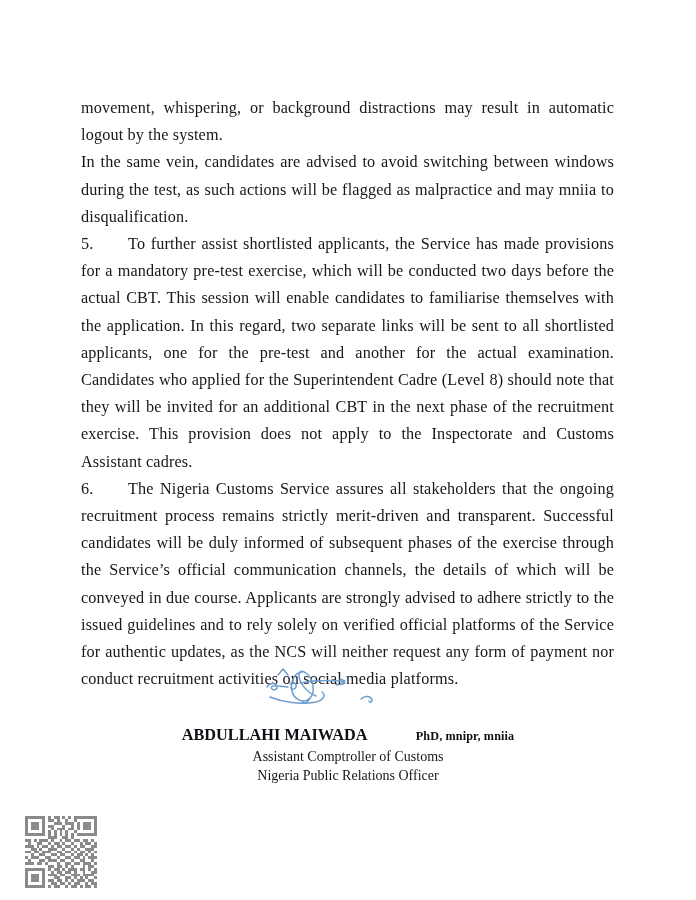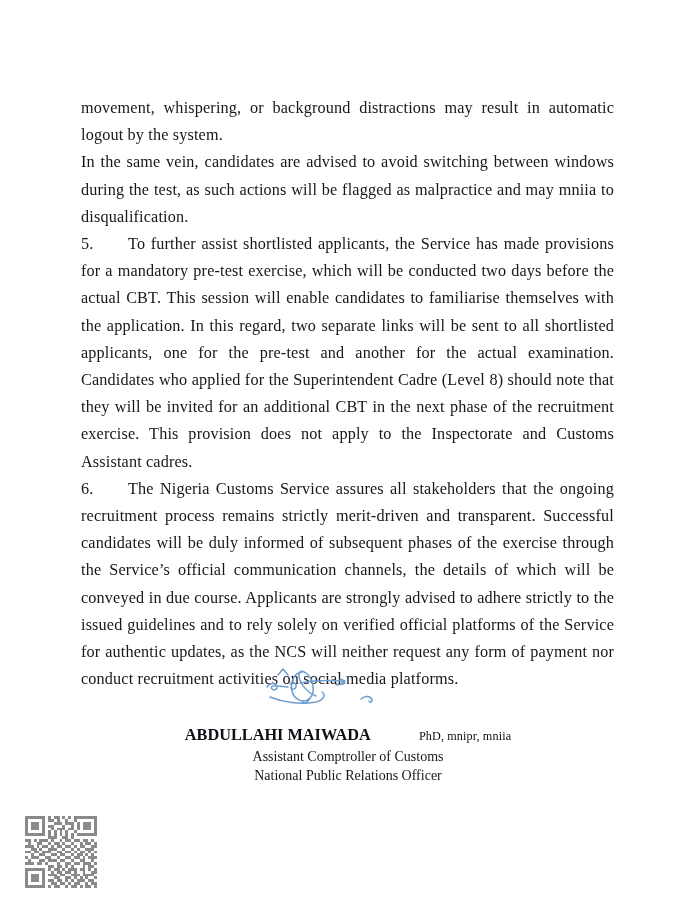--- a/index.html
+++ b/index.html
@@ -69,21 +69,21 @@
   .sig-name {
     font-size: 16.3px;
     font-weight: bold;
     line-height: 21px;
     white-space: nowrap;
     color: #0c0f14;
     margin-top: 4px;
   }
   .sig-name .creds {
     font-size: 12.2px;
-    font-weight: normal;
+    font-weight: bold;
     letter-spacing: 0.01em;
     margin-left: 45px;
   }
 
   .sig-line {
     font-size: 14px;
     line-height: 19.4px;
     color: #14171c;
     white-space: nowrap;
   }
@@ -133,21 +133,21 @@
           <path d="M44 30 C42 35, 38 36, 36 33"></path>
           <path d="M95 31 C99 27, 105 28, 106 32 C106.5 34, 104 35, 103 33"></path>
         </g>
       </svg>
     </div>
 
     <div class="sig-name"><span>ABDULLAHI MAIWADA</span> <span class="creds">PhD, mnipr, mniia</span></div>
 
     <div class="sig-line">Assistant Comptroller of Customs</div>
 
-    <div class="sig-line">National Public Relations Officer</div>
+    <div class="sig-line">Nigeria Public Relations Officer</div>
 
 
   </div>
 
   <div class="qr">
     <svg id="qr-svg" width="72" height="72" viewBox="0 0 25 25" xmlns="http://www.w3.org/2000/svg" shape-rendering="crispEdges">
         <path d="M0 0h1v1h-1zM1 0h1v1h-1zM2 0h1v1h-1zM3 0h1v1h-1zM4 0h1v1h-1zM5 0h1v1h-1zM6 0h1v1h-1zM8 0h1v1h-1zM10 0h1v1h-1zM11 0h1v1h-1zM13 0h1v1h-1zM15 0h1v1h-1zM17 0h1v1h-1zM18 0h1v1h-1zM19 0h1v1h-1zM20 0h1v1h-1zM21 0h1v1h-1zM22 0h1v1h-1zM23 0h1v1h-1zM24 0h1v1h-1zM0 1h1v1h-1zM6 1h1v1h-1zM8 1h1v1h-1zM9 1h1v1h-1zM11 1h1v1h-1zM14 1h1v1h-1zM17 1h1v1h-1zM24 1h1v1h-1zM0 2h1v1h-1zM2 2h1v1h-1zM3 2h1v1h-1zM4 2h1v1h-1zM6 2h1v1h-1zM10 2h1v1h-1zM11 2h1v1h-1zM12 2h1v1h-1zM14 2h1v1h-1zM15 2h1v1h-1zM16 2h1v1h-1zM18 2h1v1h-1zM20 2h1v1h-1zM21 2h1v1h-1zM22 2h1v1h-1zM24 2h1v1h-1zM0 3h1v1h-1zM2 3h1v1h-1zM3 3h1v1h-1zM4 3h1v1h-1zM6 3h1v1h-1zM8 3h1v1h-1zM9 3h1v1h-1zM13 3h1v1h-1zM16 3h1v1h-1zM18 3h1v1h-1zM20 3h1v1h-1zM21 3h1v1h-1zM22 3h1v1h-1zM24 3h1v1h-1zM0 4h1v1h-1zM2 4h1v1h-1zM3 4h1v1h-1zM4 4h1v1h-1zM6 4h1v1h-1zM9 4h1v1h-1zM11 4h1v1h-1zM12 4h1v1h-1zM13 4h1v1h-1zM15 4h1v1h-1zM16 4h1v1h-1zM18 4h1v1h-1zM20 4h1v1h-1zM21 4h1v1h-1zM22 4h1v1h-1zM24 4h1v1h-1zM0 5h1v1h-1zM6 5h1v1h-1zM8 5h1v1h-1zM10 5h1v1h-1zM12 5h1v1h-1zM14 5h1v1h-1zM17 5h1v1h-1zM24 5h1v1h-1zM0 6h1v1h-1zM1 6h1v1h-1zM2 6h1v1h-1zM3 6h1v1h-1zM4 6h1v1h-1zM5 6h1v1h-1zM6 6h1v1h-1zM8 6h1v1h-1zM10 6h1v1h-1zM12 6h1v1h-1zM14 6h1v1h-1zM16 6h1v1h-1zM18 6h1v1h-1zM19 6h1v1h-1zM20 6h1v1h-1zM21 6h1v1h-1zM22 6h1v1h-1zM23 6h1v1h-1zM24 6h1v1h-1zM8 7h1v1h-1zM9 7h1v1h-1zM10 7h1v1h-1zM13 7h1v1h-1zM14 7h1v1h-1zM16 7h1v1h-1zM0 8h1v1h-1zM1 8h1v1h-1zM3 8h1v1h-1zM5 8h1v1h-1zM6 8h1v1h-1zM7 8h1v1h-1zM9 8h1v1h-1zM12 8h1v1h-1zM14 8h1v1h-1zM15 8h1v1h-1zM17 8h1v1h-1zM18 8h1v1h-1zM20 8h1v1h-1zM21 8h1v1h-1zM23 8h1v1h-1zM1 9h1v1h-1zM4 9h1v1h-1zM5 9h1v1h-1zM8 9h1v1h-1zM10 9h1v1h-1zM11 9h1v1h-1zM13 9h1v1h-1zM16 9h1v1h-1zM19 9h1v1h-1zM21 9h1v1h-1zM22 9h1v1h-1zM24 9h1v1h-1zM0 10h1v1h-1zM1 10h1v1h-1zM2 10h1v1h-1zM4 10h1v1h-1zM6 10h1v1h-1zM7 10h1v1h-1zM9 10h1v1h-1zM11 10h1v1h-1zM12 10h1v1h-1zM14 10h1v1h-1zM15 10h1v1h-1zM17 10h1v1h-1zM19 10h1v1h-1zM20 10h1v1h-1zM23 10h1v1h-1zM24 10h1v1h-1zM2 11h1v1h-1zM3 11h1v1h-1zM5 11h1v1h-1zM8 11h1v1h-1zM9 11h1v1h-1zM10 11h1v1h-1zM13 11h1v1h-1zM16 11h1v1h-1zM18 11h1v1h-1zM21 11h1v1h-1zM22 11h1v1h-1zM23 11h1v1h-1zM0 12h1v1h-1zM1 12h1v1h-1zM3 12h1v1h-1zM4 12h1v1h-1zM6 12h1v1h-1zM7 12h1v1h-1zM8 12h1v1h-1zM11 12h1v1h-1zM12 12h1v1h-1zM14 12h1v1h-1zM15 12h1v1h-1zM17 12h1v1h-1zM19 12h1v1h-1zM20 12h1v1h-1zM22 12h1v1h-1zM24 12h1v1h-1zM2 13h1v1h-1zM5 13h1v1h-1zM6 13h1v1h-1zM9 13h1v1h-1zM10 13h1v1h-1zM12 13h1v1h-1zM13 13h1v1h-1zM16 13h1v1h-1zM18 13h1v1h-1zM19 13h1v1h-1zM21 13h1v1h-1zM23 13h1v1h-1zM0 14h1v1h-1zM2 14h1v1h-1zM3 14h1v1h-1zM4 14h1v1h-1zM7 14h1v1h-1zM8 14h1v1h-1zM11 14h1v1h-1zM14 14h1v1h-1zM15 14h1v1h-1zM17 14h1v1h-1zM18 14h1v1h-1zM20 14h1v1h-1zM22 14h1v1h-1zM23 14h1v1h-1zM24 14h1v1h-1zM1 15h1v1h-1zM5 15h1v1h-1zM6 15h1v1h-1zM8 15h1v1h-1zM9 15h1v1h-1zM10 15h1v1h-1zM12 15h1v1h-1zM13 15h1v1h-1zM16 15h1v1h-1zM19 15h1v1h-1zM20 15h1v1h-1zM23 15h1v1h-1zM0 16h1v1h-1zM1 16h1v1h-1zM2 16h1v1h-1zM4 16h1v1h-1zM5 16h1v1h-1zM7 16h1v1h-1zM11 16h1v1h-1zM14 16h1v1h-1zM15 16h1v1h-1zM17 16h1v1h-1zM18 16h1v1h-1zM20 16h1v1h-1zM21 16h1v1h-1zM22 16h1v1h-1zM24 16h1v1h-1zM8 17h1v1h-1zM9 17h1v1h-1zM11 17h1v1h-1zM12 17h1v1h-1zM14 17h1v1h-1zM16 17h1v1h-1zM20 17h1v1h-1zM22 17h1v1h-1zM23 17h1v1h-1zM0 18h1v1h-1zM1 18h1v1h-1zM2 18h1v1h-1zM3 18h1v1h-1zM4 18h1v1h-1zM5 18h1v1h-1zM6 18h1v1h-1zM8 18h1v1h-1zM10 18h1v1h-1zM11 18h1v1h-1zM13 18h1v1h-1zM15 18h1v1h-1zM16 18h1v1h-1zM17 18h1v1h-1zM19 18h1v1h-1zM20 18h1v1h-1zM22 18h1v1h-1zM24 18h1v1h-1zM0 19h1v1h-1zM6 19h1v1h-1zM9 19h1v1h-1zM11 19h1v1h-1zM12 19h1v1h-1zM14 19h1v1h-1zM15 19h1v1h-1zM17 19h1v1h-1zM20 19h1v1h-1zM23 19h1v1h-1zM24 19h1v1h-1zM0 20h1v1h-1zM2 20h1v1h-1zM3 20h1v1h-1zM4 20h1v1h-1zM6 20h1v1h-1zM8 20h1v1h-1zM9 20h1v1h-1zM10 20h1v1h-1zM12 20h1v1h-1zM13 20h1v1h-1zM16 20h1v1h-1zM17 20h1v1h-1zM18 20h1v1h-1zM20 20h1v1h-1zM21 20h1v1h-1zM22 20h1v1h-1zM23 20h1v1h-1zM0 21h1v1h-1zM2 21h1v1h-1zM3 21h1v1h-1zM4 21h1v1h-1zM6 21h1v1h-1zM10 21h1v1h-1zM11 21h1v1h-1zM14 21h1v1h-1zM15 21h1v1h-1zM17 21h1v1h-1zM19 21h1v1h-1zM21 21h1v1h-1zM24 21h1v1h-1zM0 22h1v1h-1zM2 22h1v1h-1zM3 22h1v1h-1zM4 22h1v1h-1zM6 22h1v1h-1zM8 22h1v1h-1zM9 22h1v1h-1zM11 22h1v1h-1zM12 22h1v1h-1zM14 22h1v1h-1zM16 22h1v1h-1zM18 22h1v1h-1zM19 22h1v1h-1zM20 22h1v1h-1zM22 22h1v1h-1zM23 22h1v1h-1zM0 23h1v1h-1zM6 23h1v1h-1zM9 23h1v1h-1zM10 23h1v1h-1zM12 23h1v1h-1zM13 23h1v1h-1zM15 23h1v1h-1zM17 23h1v1h-1zM18 23h1v1h-1zM21 23h1v1h-1zM23 23h1v1h-1zM24 23h1v1h-1zM0 24h1v1h-1zM1 24h1v1h-1zM2 24h1v1h-1zM3 24h1v1h-1zM4 24h1v1h-1zM5 24h1v1h-1zM6 24h1v1h-1zM8 24h1v1h-1zM10 24h1v1h-1zM11 24h1v1h-1zM14 24h1v1h-1zM16 24h1v1h-1zM17 24h1v1h-1zM19 24h1v1h-1zM21 24h1v1h-1zM22 24h1v1h-1zM24 24h1v1h-1z" fill="#8a8a8a"></path>
       </svg>
   </div>
 

